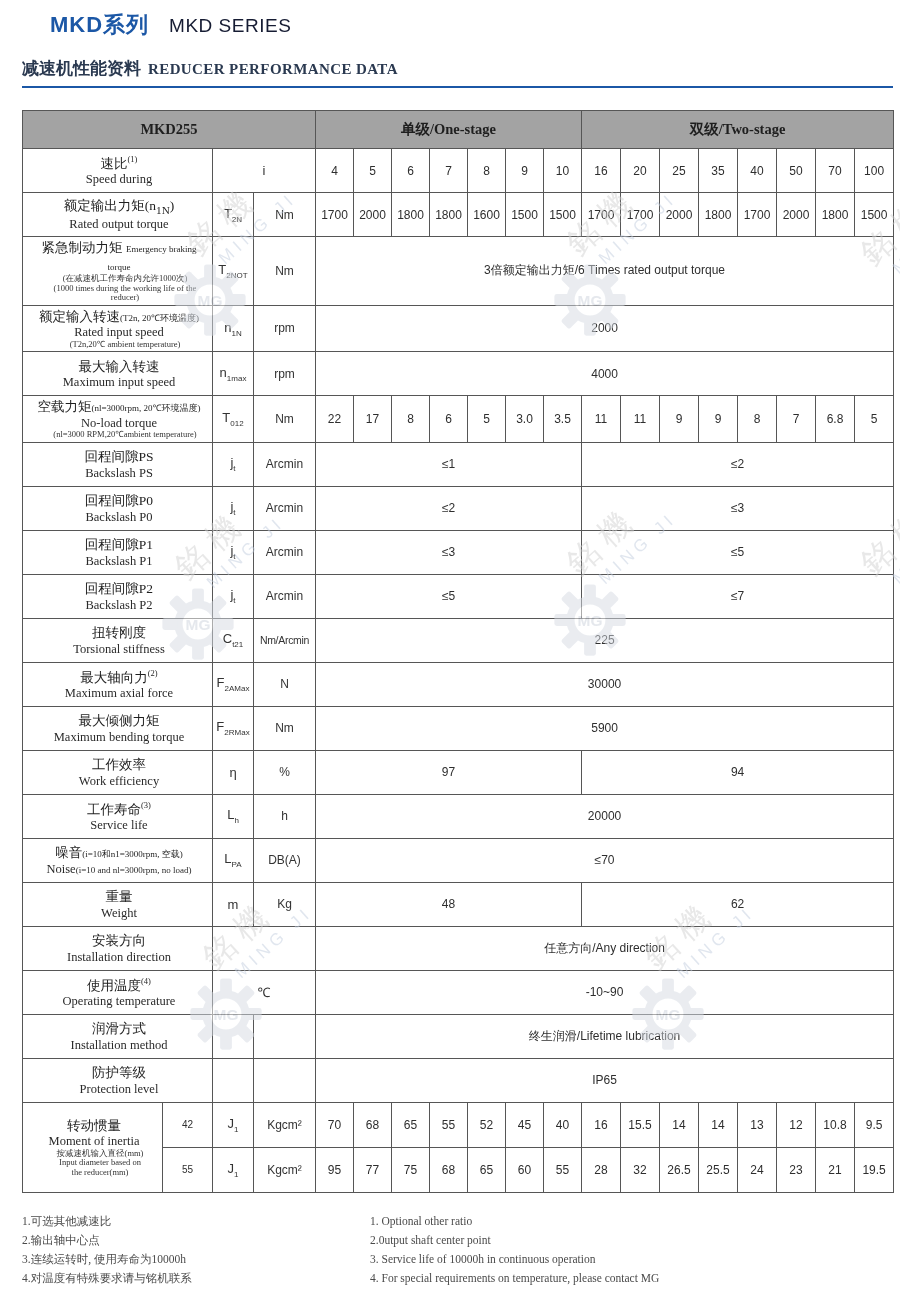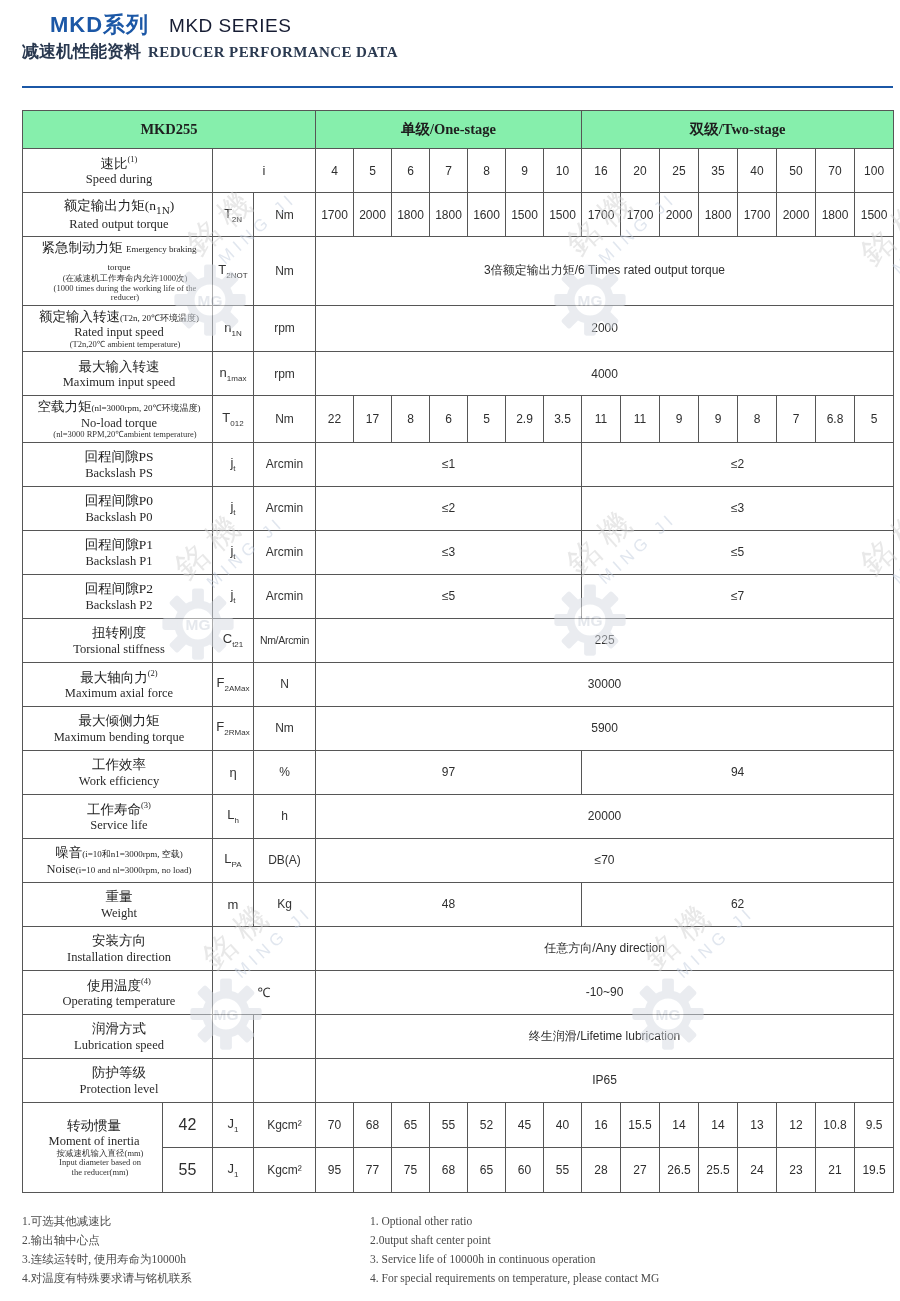--- a/index.html
+++ b/index.html
@@ -4,47 +4,47 @@
 <style>
   html,body{margin:0;padding:0;background:#ffffff;}
   body{width:900px;height:1301px;position:relative;overflow:hidden;
        font-family:"Liberation Sans",sans-serif;-webkit-font-smoothing:antialiased;}
   .page{position:absolute;inset:0;}
 
   
   .title-row{position:absolute;left:22px;top:10px;white-space:nowrap;}
   .title-zh{font-size:22px;font-weight:bold;color:#1b57a6;letter-spacing:1px;margin-left:28px;}
   .title-en{font-size:19px;color:#161c33;margin-left:20px;letter-spacing:0.5px;}
-  .subtitle-row{position:absolute;left:22px;top:40px;white-space:nowrap;
+  .subtitle-row{position:absolute;left:22px;top:57px;white-space:nowrap;
        font-family:"Liberation Serif",serif;font-weight:bold;color:#2a3950;}
   .subtitle-zh{font-size:17px;}
   .subtitle-en{font-size:15px;margin-left:7px;letter-spacing:0.4px;}
   .rule{position:absolute;left:22px;top:86px;width:871px;height:2px;background:#1b57a6;}
 
   
   table.spec{position:absolute;left:22px;top:110px;width:871px;
        border-collapse:collapse;table-layout:fixed;background:transparent;}
   .spec th,.spec td{border:1px solid #565656;padding:0;text-align:center;
        vertical-align:middle;color:#333;overflow:hidden;}
-  .spec thead th{background:#86efac;height:37px;
+  .spec thead th{background:#a3a3a3;height:37px;
        font-family:"Liberation Serif",serif;font-size:14.5px;font-weight:bold;color:#1e1e1e;}
   .spec tbody tr{height:44px;}
   .spec tbody tr.inertia{height:45px;}
   td.label{text-align:center;padding:2px 4px 2px 7px;font-family:"Liberation Serif",serif;margin-left:44px;}
   .l1{font-size:13.5px;color:#1f1f1f;line-height:1.3;}
   .l2{font-size:12.5px;color:#2a2a2a;line-height:1.15;}
   .l1 .sm,.l2 .sm{font-size:9px;}
   sup{font-size:8.5px;}
   td .note{font-size:8.5px;color:#333;line-height:1.12;padding-left:12px;}
   td.sym{font-size:13px;color:#333;}
   td.sym sub,td.unit sub{font-size:8px;text-align:right;}
   td.unit{font-size:12px;}
   td.unit.small-unit{font-size:10.5px;letter-spacing:-0.3px;}
   td.val{font-size:12px;color:#2e2e2e;}
-  td.diam{font-size:16px;}
+  td.diam{font-size:10px;}
 
   
   .footnotes{position:absolute;left:22px;top:1212px;width:871px;
        font-family:"Liberation Serif",serif;font-size:11.5px;color:#4a4a4a;}
   .fn-col{position:absolute;top:0;}
   .fn-zh{left:0;}
   .fn-en{left:348px;}
   .fn-line{line-height:19px;white-space:nowrap;}
 
   
@@ -183,21 +183,21 @@
             <div class="l2"><span>No-load torque</span></div>
             <div class="note">(nl=3000 RPM,20℃ambient temperature)</div>
           </td>
           <td class="sym"><span>T</span><sub>012</sub></td>
           <td class="unit">Nm</td>
           <td class="val">22</td>
           <td class="val">17</td>
           <td class="val">8</td>
           <td class="val">6</td>
           <td class="val">5</td>
-          <td class="val">2.9</td>
+          <td class="val">3.0</td>
           <td class="val">3.5</td>
           <td class="val">11</td>
           <td class="val">11</td>
           <td class="val">9</td>
           <td class="val">9</td>
           <td class="val">8</td>
           <td class="val">7</td>
           <td class="val">6.8</td>
           <td class="val">5</td>
         </tr>
@@ -318,21 +318,21 @@
           <td colspan="2" class="label">
             <div class="l1"><span>使用温度</span><sup>(4)</sup></div>
             <div class="l2"><span>Operating temperature</span></div>
           </td>
           <td class="sym" colspan="2"><span>℃</span></td>
           <td class="val" colspan="15">-10~90</td>
         </tr>
         <tr>
           <td colspan="2" class="label">
             <div class="l1"><span>润滑方式</span></div>
-            <div class="l2"><span>Lubrication speed</span></div>
+            <div class="l2"><span>Installation method</span></div>
           </td>
           <td class="sym"><span></span></td>
           <td class="unit"></td>
           <td class="val" colspan="15">终生润滑/Lifetime lubrication</td>
         </tr>
         <tr>
           <td colspan="2" class="label">
             <div class="l1"><span>防护等级</span></div>
             <div class="l2"><span>Protection level</span></div>
           </td>
@@ -372,21 +372,21 @@
           <td class="sym"><span>J</span><sub>1</sub></td>
           <td class="unit">Kgcm²</td>
           <td class="val">95</td>
           <td class="val">77</td>
           <td class="val">75</td>
           <td class="val">68</td>
           <td class="val">65</td>
           <td class="val">60</td>
           <td class="val">55</td>
           <td class="val">28</td>
-          <td class="val">27</td>
+          <td class="val">32</td>
           <td class="val">26.5</td>
           <td class="val">25.5</td>
           <td class="val">24</td>
           <td class="val">23</td>
           <td class="val">21</td>
           <td class="val">19.5</td>
         </tr>
       </tbody>
   </table>
 

